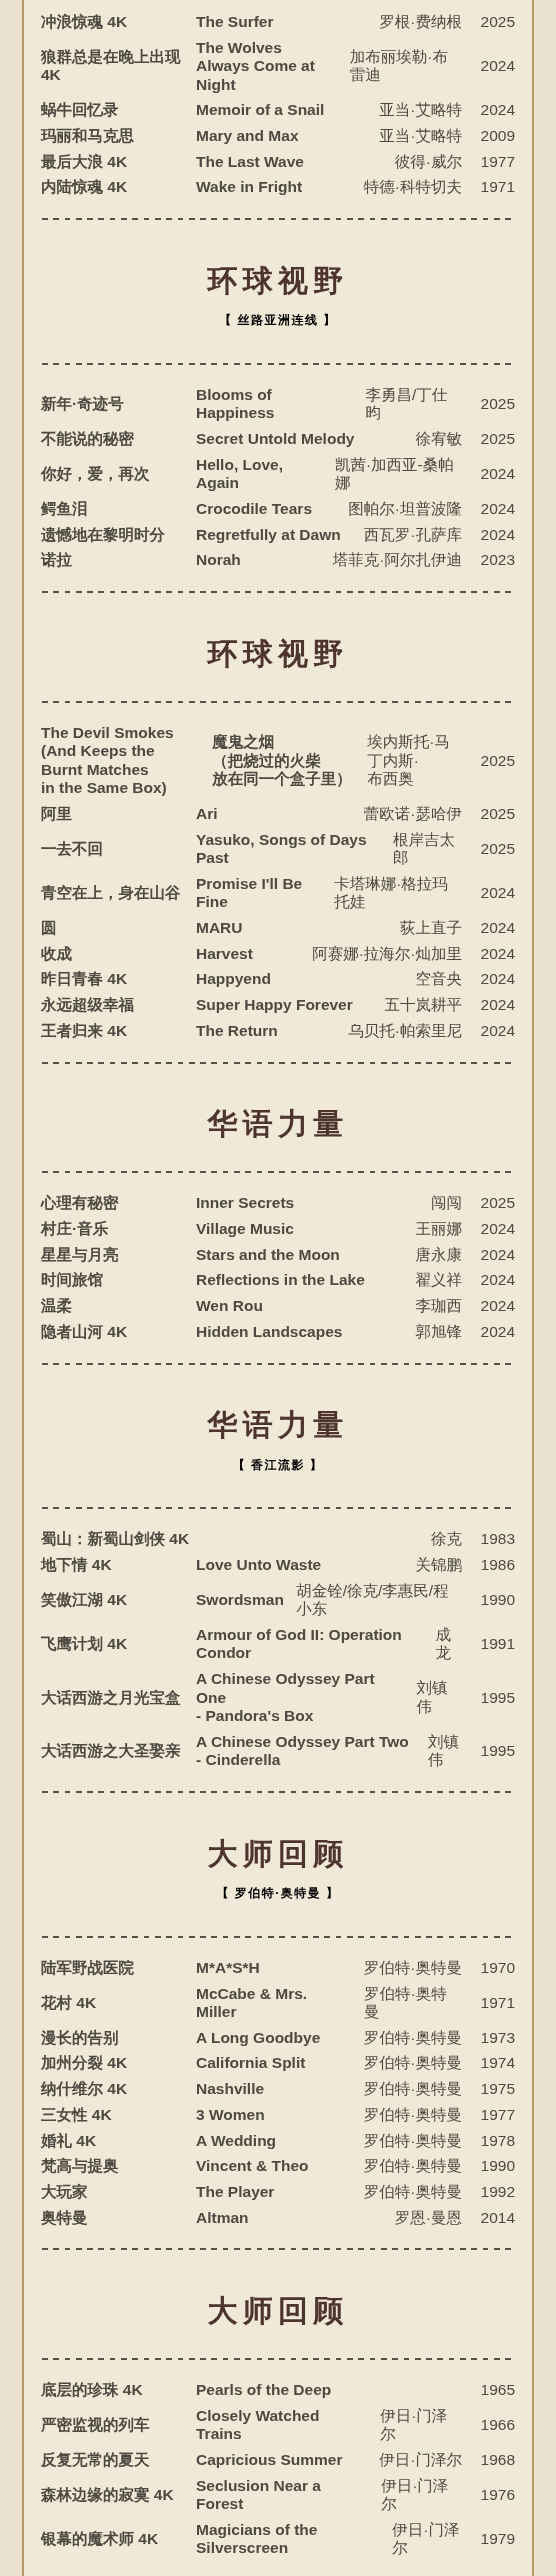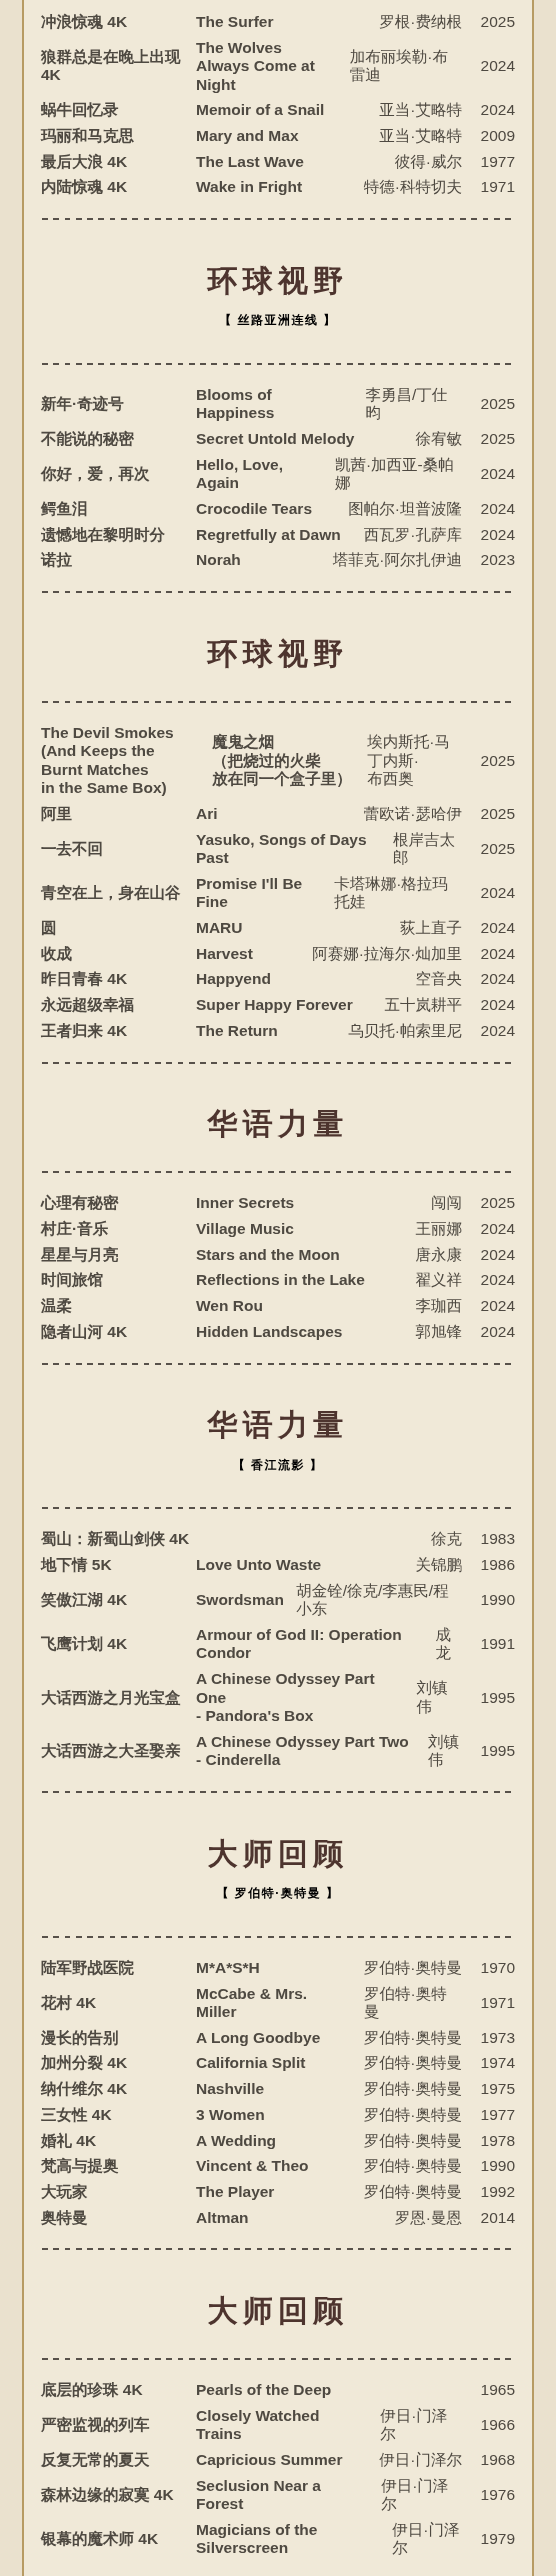--- a/index.html
+++ b/index.html
@@ -245,21 +245,21 @@
         <div class="section-subtitle">【 香江流影 】</div>
       </div>
       <div class="divider"></div>
       <div class="rows">
         <div class="row">
           <div class="cell cell-cn">蜀山：新蜀山剑侠 4K</div>
           <div class="cell cell-dir">徐克</div>
           <div class="cell cell-year">1983</div>
         </div>
         <div class="row">
-          <div class="cell cell-cn">地下情 5K</div>
+          <div class="cell cell-cn">地下情 4K</div>
           <div class="cell cell-en">Love Unto Waste</div>
           <div class="cell cell-dir">关锦鹏</div>
           <div class="cell cell-year">1986</div>
         </div>
         <div class="row">
           <div class="cell cell-cn">笑傲江湖 4K</div>
           <div class="cell cell-en">Swordsman</div>
           <div class="cell cell-dir">胡金铨/徐克/李惠民/程小东</div>
           <div class="cell cell-year">1990</div>
         </div>

